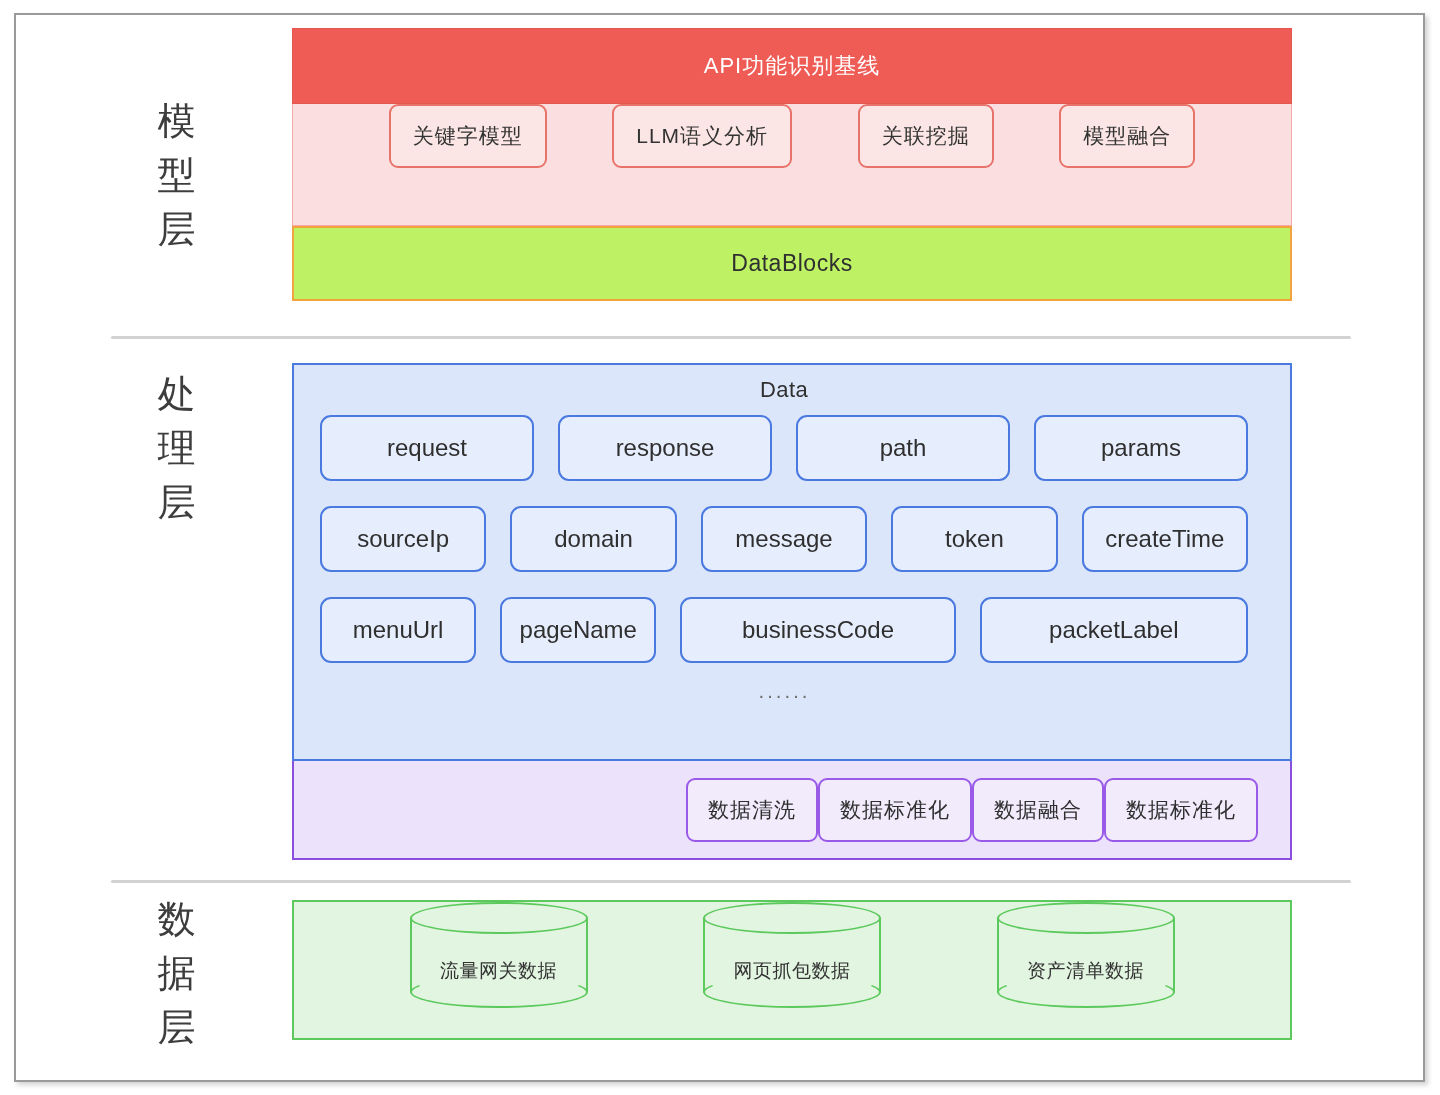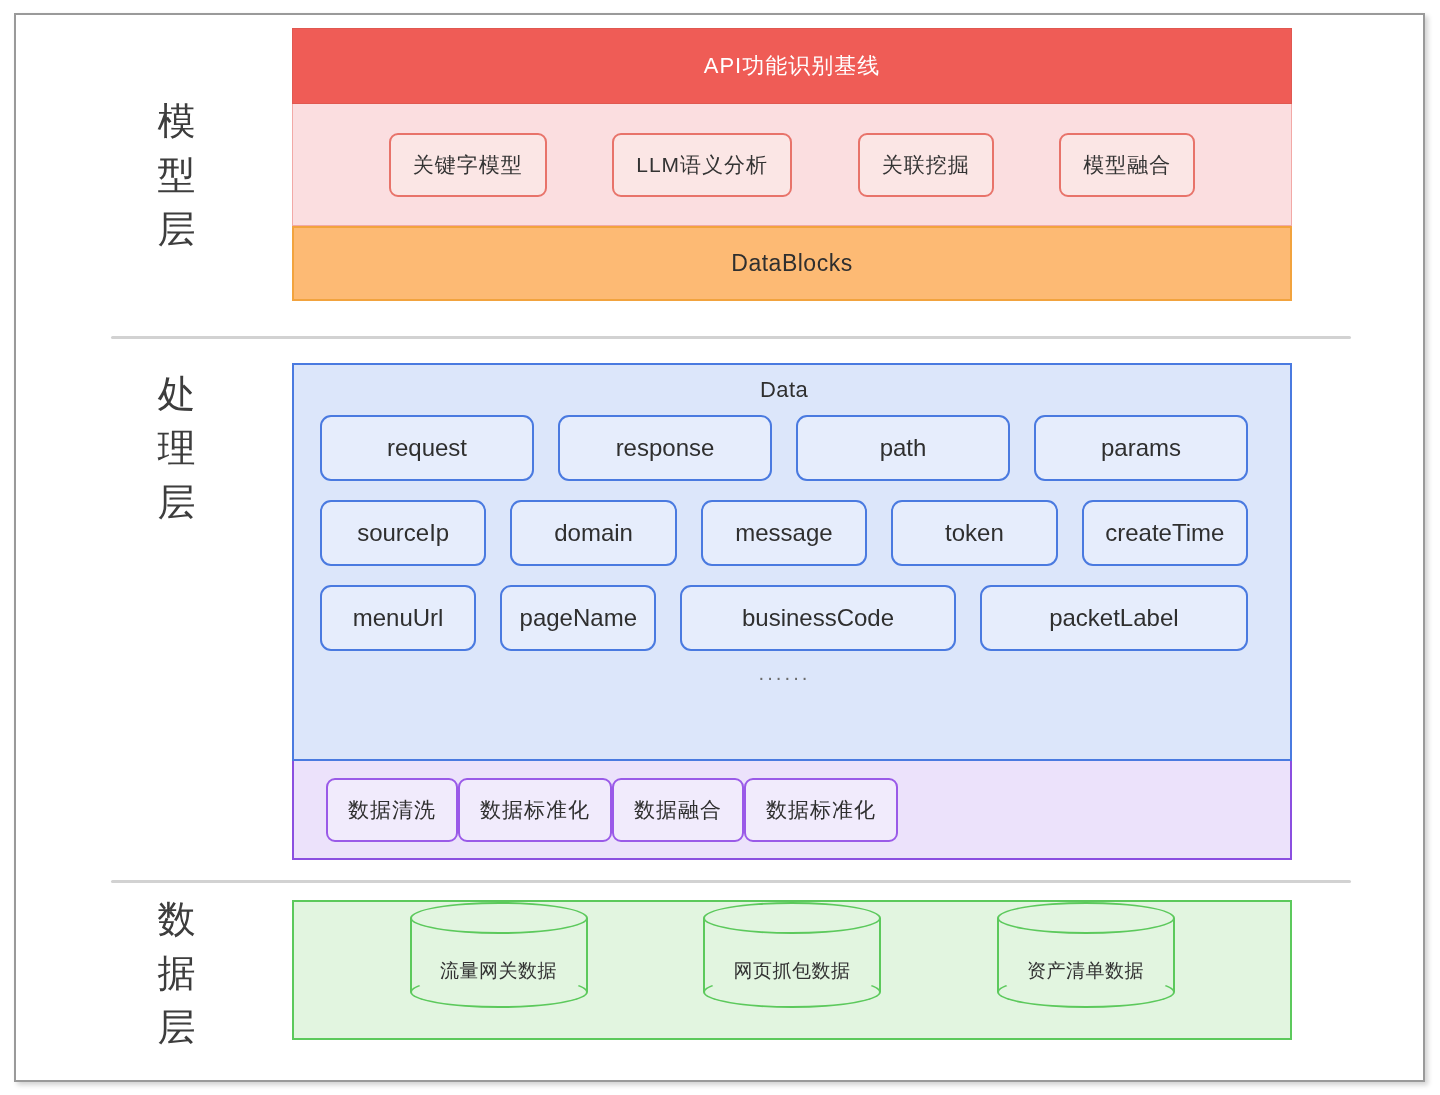--- a/index.html
+++ b/index.html
@@ -86,40 +86,40 @@
     letter-spacing: 1px;
   }
   .model-body {
     position: relative;
     height: 122px;
     background: #fbdee0;
     border: 1px solid #f2a9a6;
     border-top: none;
     box-sizing: border-box;
     display: flex;
-    align-items: center;
+    align-items: flex-start;
     justify-content: space-evenly;
     padding: 0 30px;
   }
   .model-pill {
     background: #fbe6e5;
     border: 2px solid #e8736a;
     border-radius: 9px;
     color: #333333;
     font-size: 21px;
     padding: 16px 22px;
     min-width: 128px;
     text-align: center;
     letter-spacing: 1px;
     box-sizing: border-box;
   }
   .model-datablocks {
     position: relative;
     height: 75px;
-    background: #fdba74;
+    background: #bef264;
     border: 2px solid #f2a33e;
     box-sizing: border-box;
     display: flex;
     align-items: center;
     justify-content: center;
     color: #2f2f2f;
     font-size: 23px;
     letter-spacing: 0.5px;
   }
 
@@ -141,23 +141,23 @@
   }
   .data-title {
     text-align: center;
     font-size: 22px;
     color: #2f2f2f;
     margin-bottom: 12px;
     letter-spacing: 0.4px;
   }
   .data-row {
     display: flex;
-    justify-content: flex-end;
+    justify-content: center;
     gap: 24px;
-    margin-bottom: 19px;
+    margin-bottom: 25px;
   }
   .data-chip {
     flex: 1 1 0;
     background: #e6edfc;
     border: 2px solid #4a7ae0;
     border-radius: 11px;
     color: #2f2f2f;
     font-size: 24px;
     text-align: center;
     padding: 17px 6px;
@@ -175,21 +175,21 @@
   }
   .process-ops-panel {
     position: relative;
     height: 99px;
     background: #ece2fb;
     border: 2px solid #8b4fe0;
     border-top: none;
     box-sizing: border-box;
     display: flex;
     align-items: center;
-    justify-content: flex-start;
+    justify-content: flex-end;
     padding: 0 32px;
   }
   .ops-pill {
     background: #f1ebfc;
     border: 2px solid #9a5ae8;
     border-radius: 9px;
     color: #2f2f2f;
     font-size: 21px;
     padding: 16px 20px;
     min-width: 120px;

